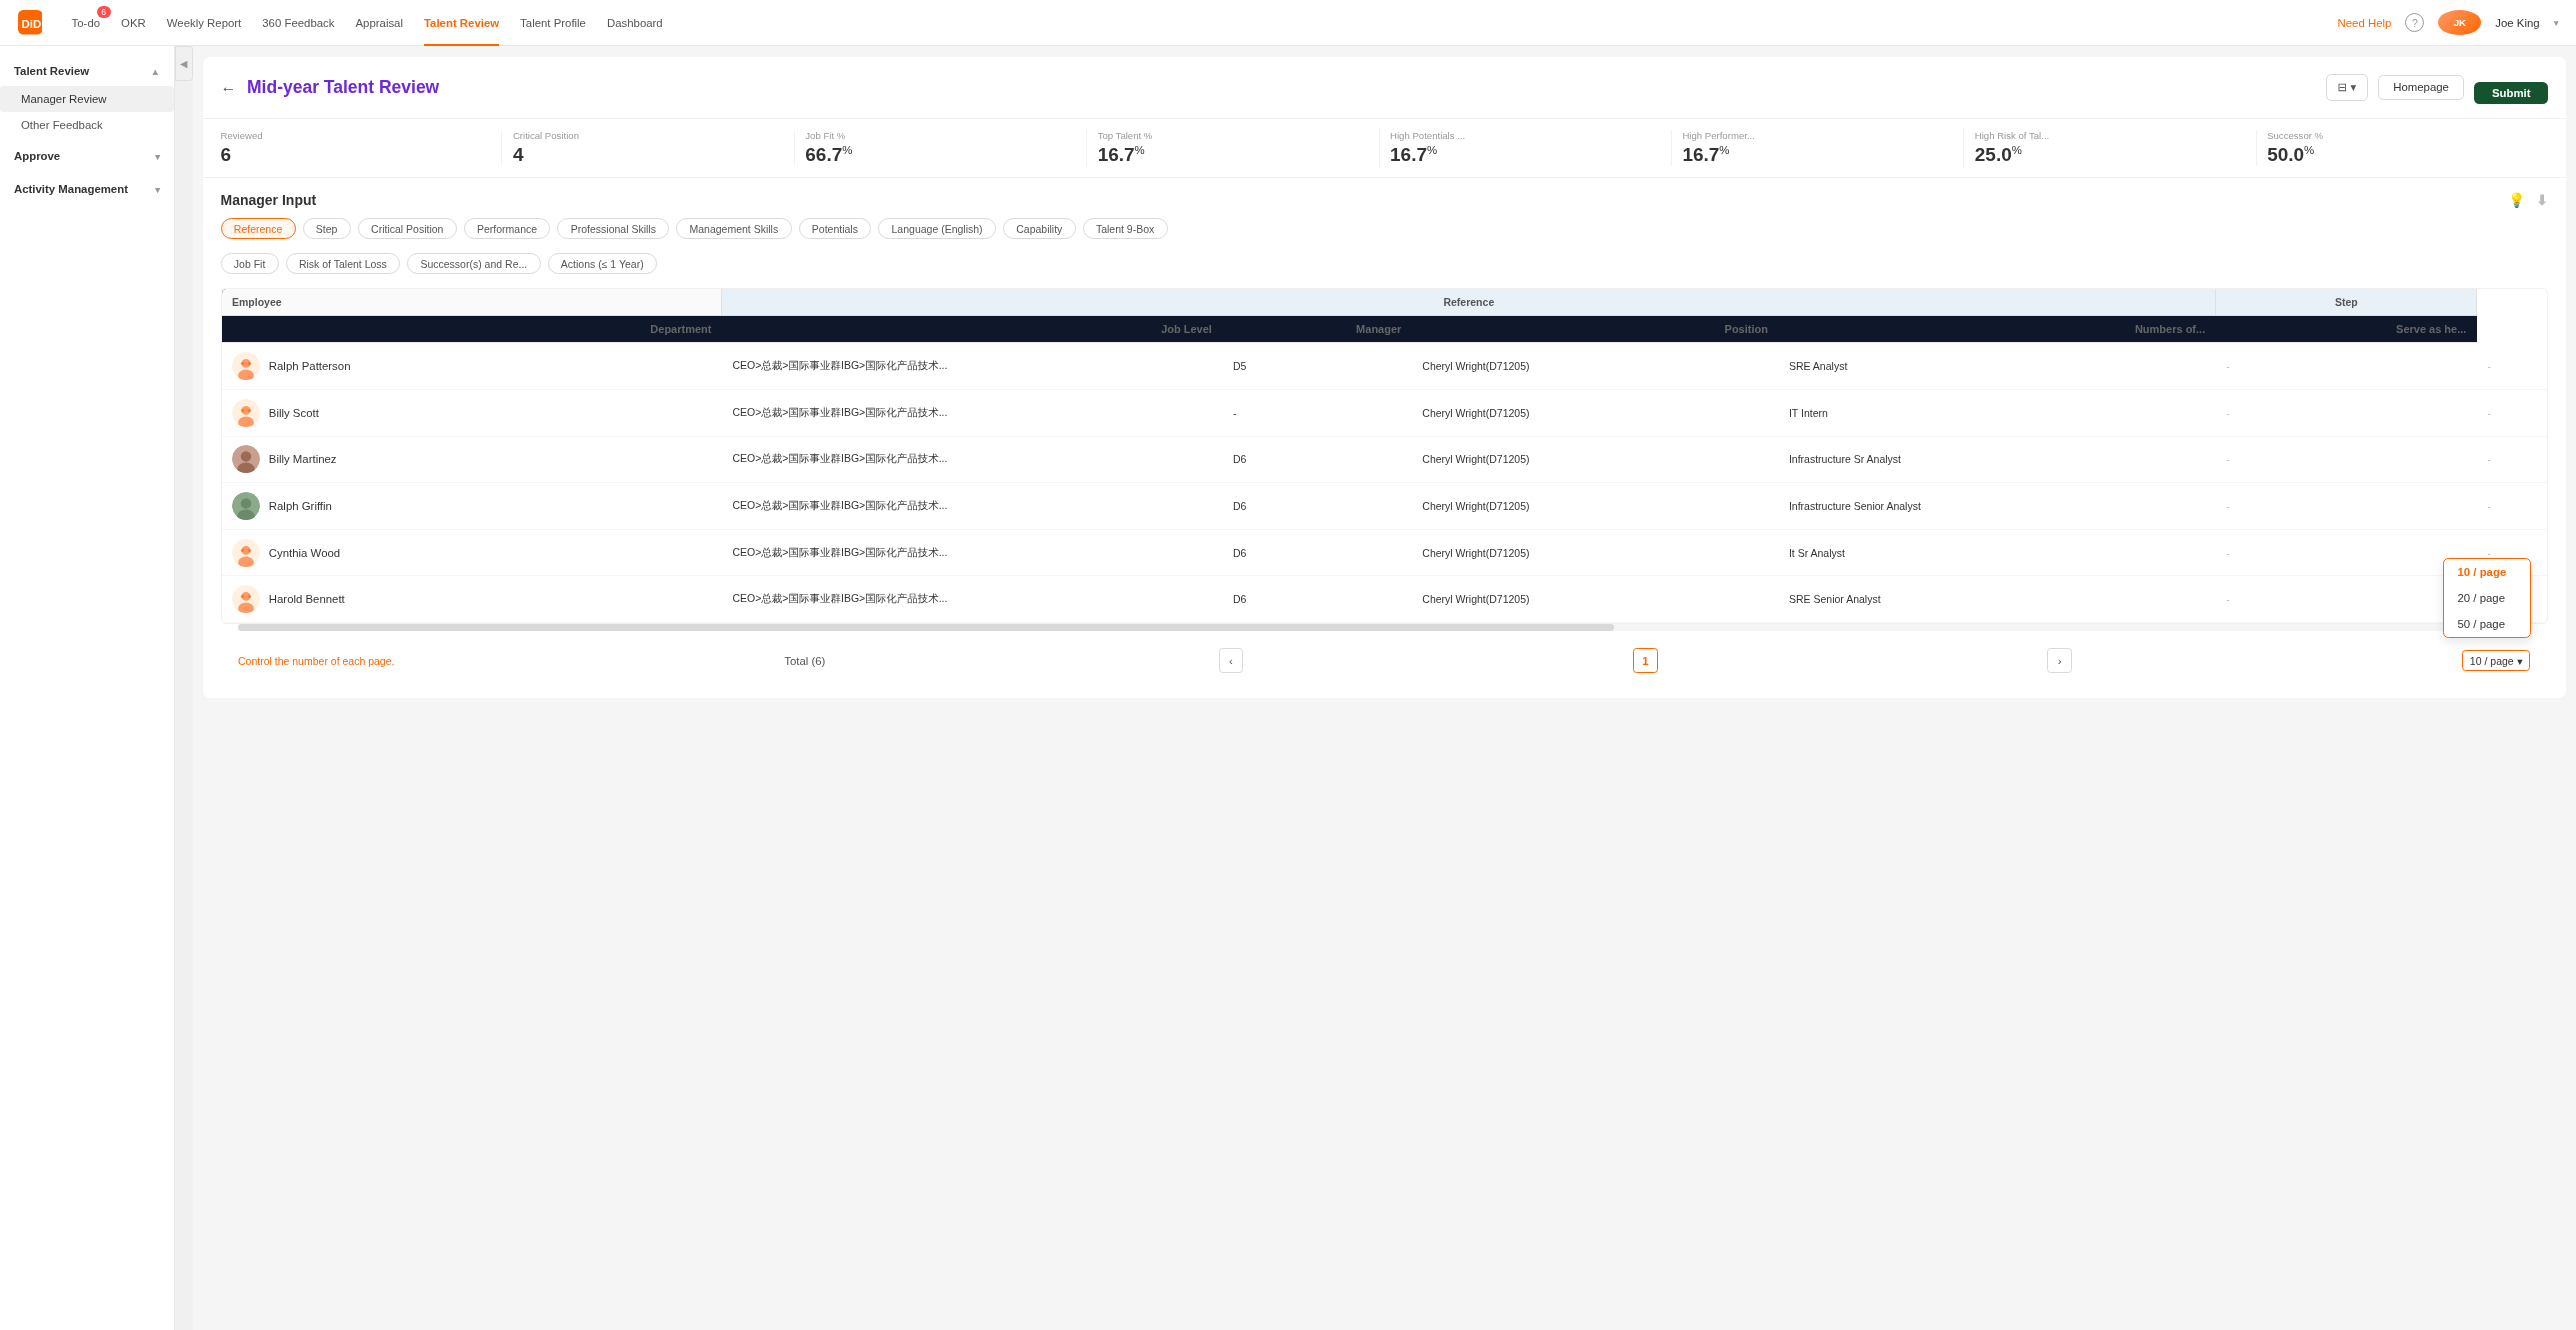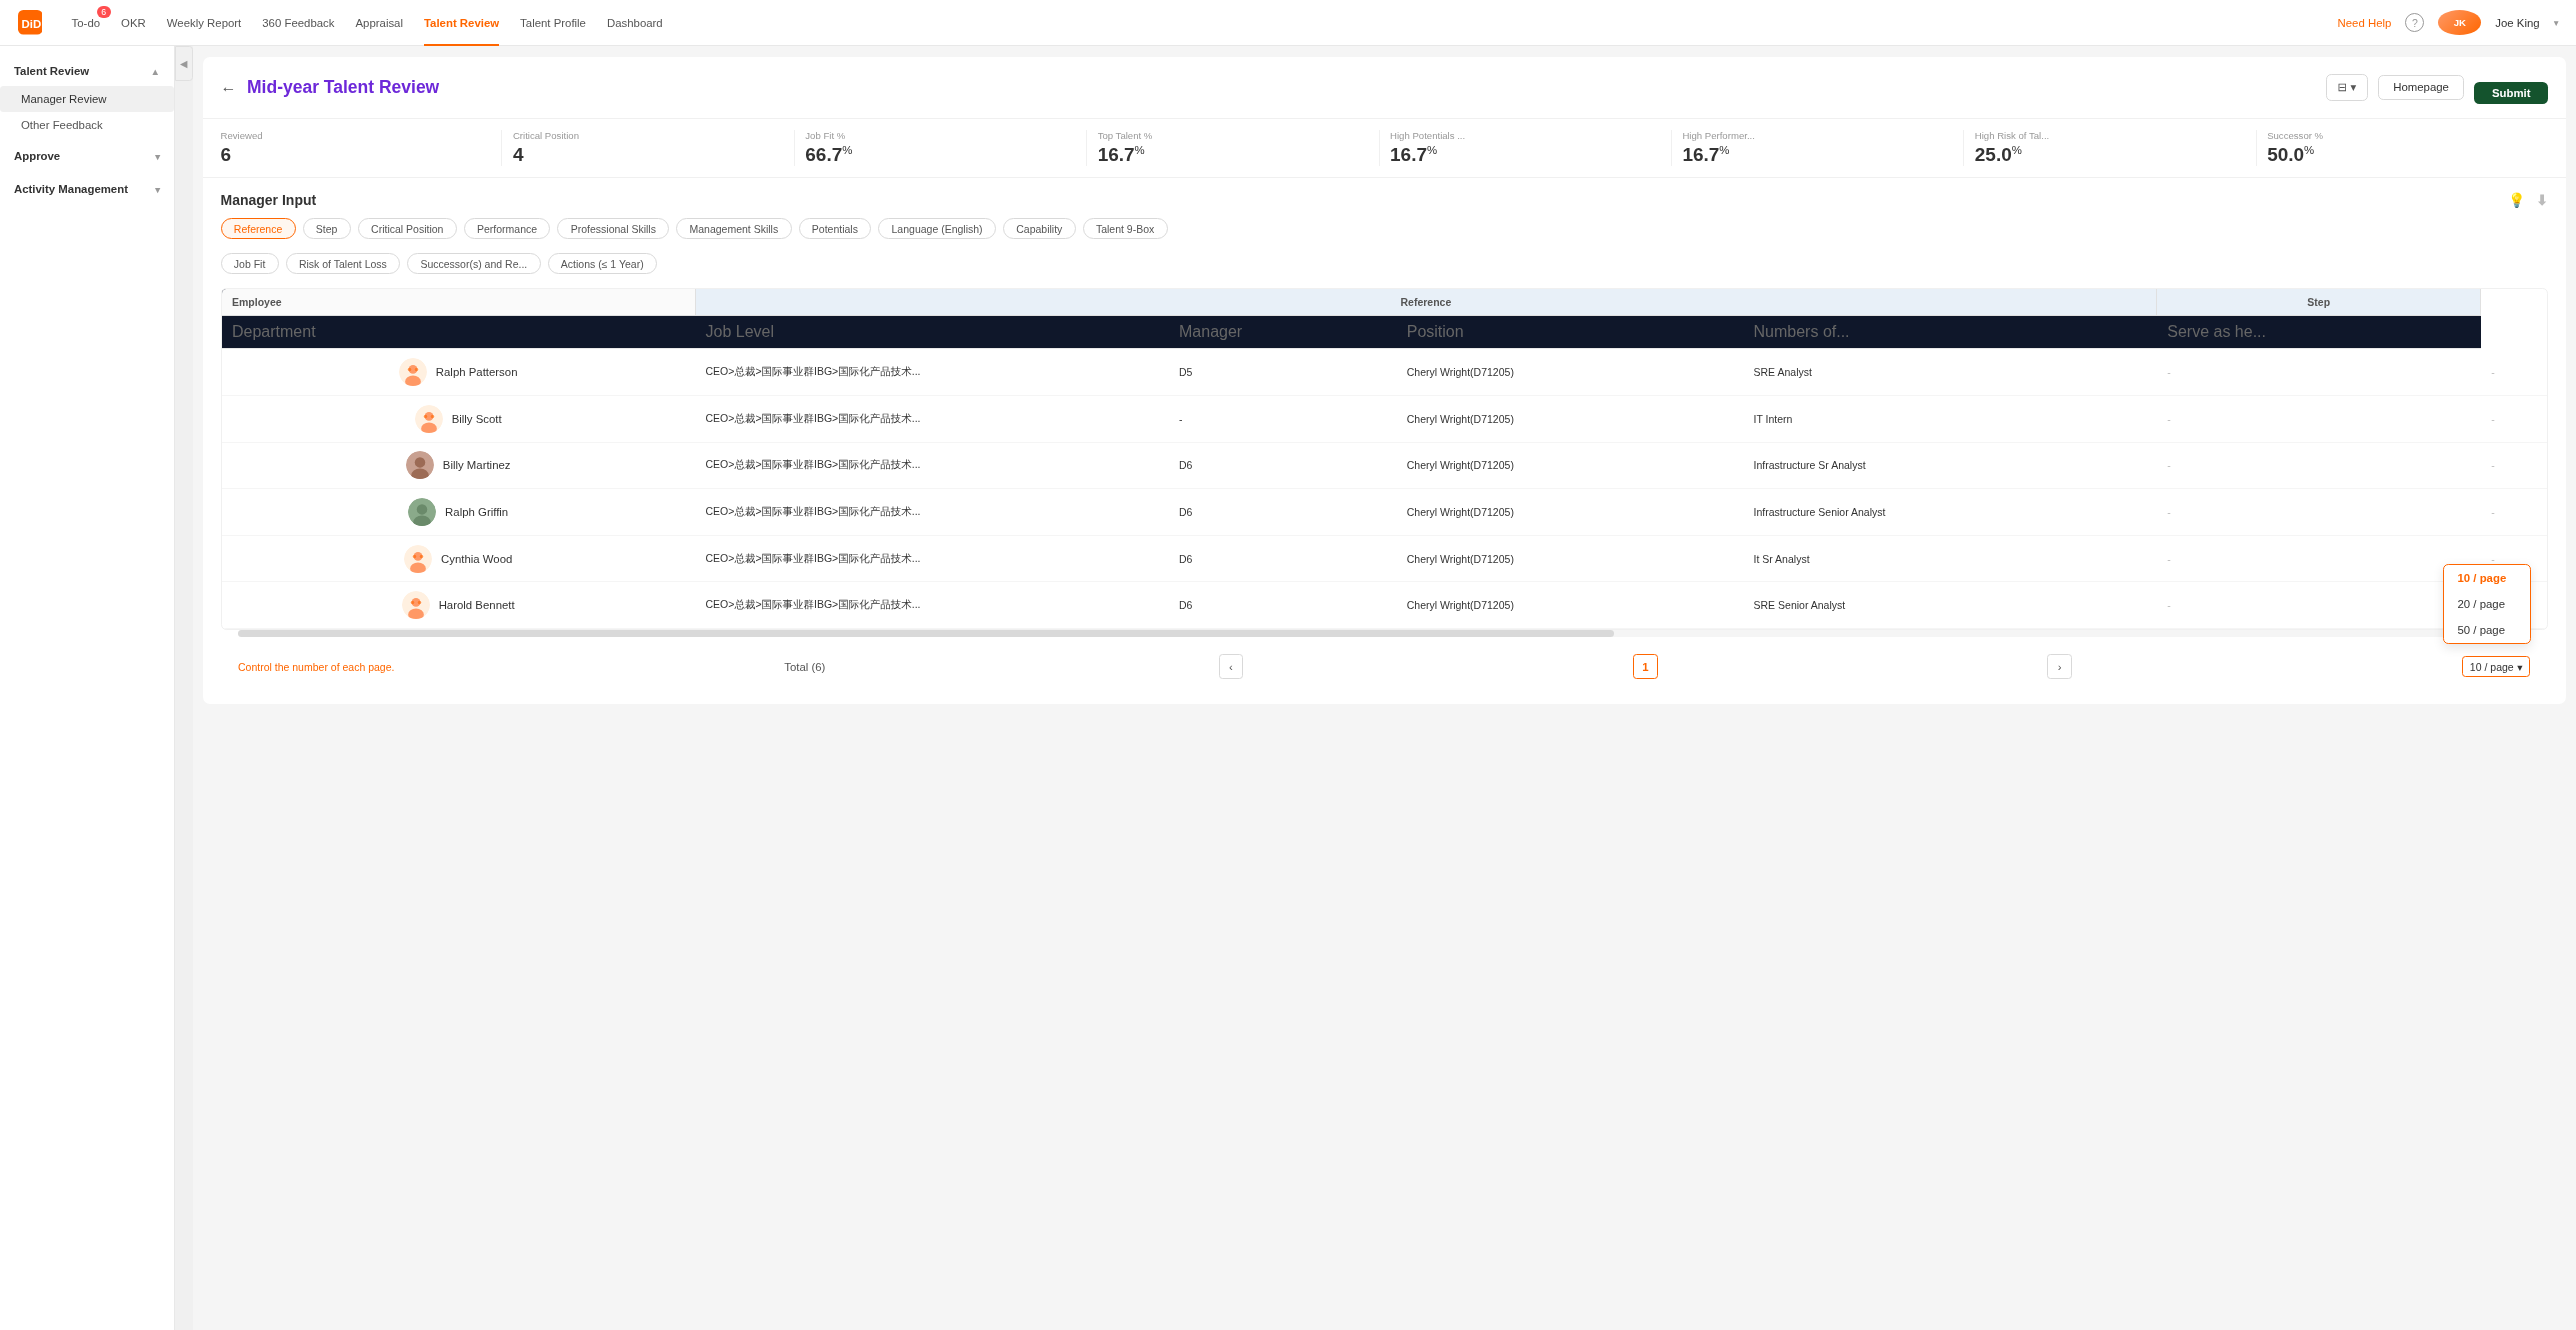--- a/index.html
+++ b/index.html
@@ -69,23 +69,23 @@
     .tab-filters { display: flex; flex-wrap: wrap; gap: 7px; margin-bottom: 14px; }
     .tab-btn { border: 0.9px solid #d9d9d9; border-radius: 14px; padding: 3.5px 12.3px; background: #fff; cursor: pointer; font-size: 10.5px; color: #555; white-space: nowrap; }
     .tab-btn.active { border-color: #ff6600; color: #ff6600; background: #fff7f0; }
 
     
     .table-container { overflow-x: auto; border: 0.9px solid #f0f0f0; border-radius: 5.3px; }
     table { width: 100%; border-collapse: collapse; min-width: 789px; }
     thead tr { background: #0f172a; }
     .th-group { text-align: center; background: #e8f0f8; color: #555; font-size: 10.5px; font-weight: 600; padding: 7px 10.5px; border-bottom: 0.9px solid #e0e0e0; border-right: 0.9px solid #e0e0e0; }
     .th-group.employee-header { background: #fafafa; text-align: left; }
-    th { padding: 7px 10.5px; text-align: left; font-size: 16px; color: #666; font-weight: 400; border-bottom: 0.9px solid #e8e8e8; white-space: nowrap; }
+    th { padding: 7px 10.5px; text-align: right; font-size: 11px; color: #666; font-weight: 700; border-bottom: 0.9px solid #e8e8e8; white-space: nowrap; }
     td { padding: 8.8px 10.5px; font-size: 10.5px; color: #333; border-bottom: 0.9px solid #f5f5f5; white-space: nowrap; }
-    .emp-cell { display: flex; align-items: center; gap: 8.8px; justify-content: center; }
+    .emp-cell { display: flex; align-items: center; gap: 8.8px; }
     .avatar { width: 28px; height: 28px; border-radius: 50%; flex-shrink: 0; overflow: hidden; display: flex; align-items: center; justify-content: center; font-size: 10.5px; font-weight: 600; }
     .emp-name { font-size: 11.4px; color: #333; font-weight: 500; }
     .dash-val { color: #bbb; }
 
     
     .pagination-area { display: flex; align-items: center; justify-content: space-between; padding: 10.5px 17.5px; gap: 12px; position: relative; }
     .total-label { font-size: 11.4px; color: #555; margin-right: 3.5px; }
     .page-nav-btn { width: 24.6px; height: 24.6px; border: 0.9px solid #d9d9d9; border-radius: 3.5px; background: #fff; cursor: pointer; display: flex; align-items: center; justify-content: center; font-size: 11.4px; color: #555; }
     .page-num-btn { width: 24.6px; height: 24.6px; border: 0.9px solid #ff6600; border-radius: 3.5px; background: #fff; color: #ff6600; cursor: pointer; display: flex; align-items: center; justify-content: center; font-size: 11.4px; font-weight: 600; }
     .per-page-select { border: 1.3px solid #ff6600; border-radius: 3.5px; padding: 3.5px 7px; font-size: 10.5px; color: #333; cursor: pointer; background: #fff; display: flex; align-items: center; gap: 3.5px; }

